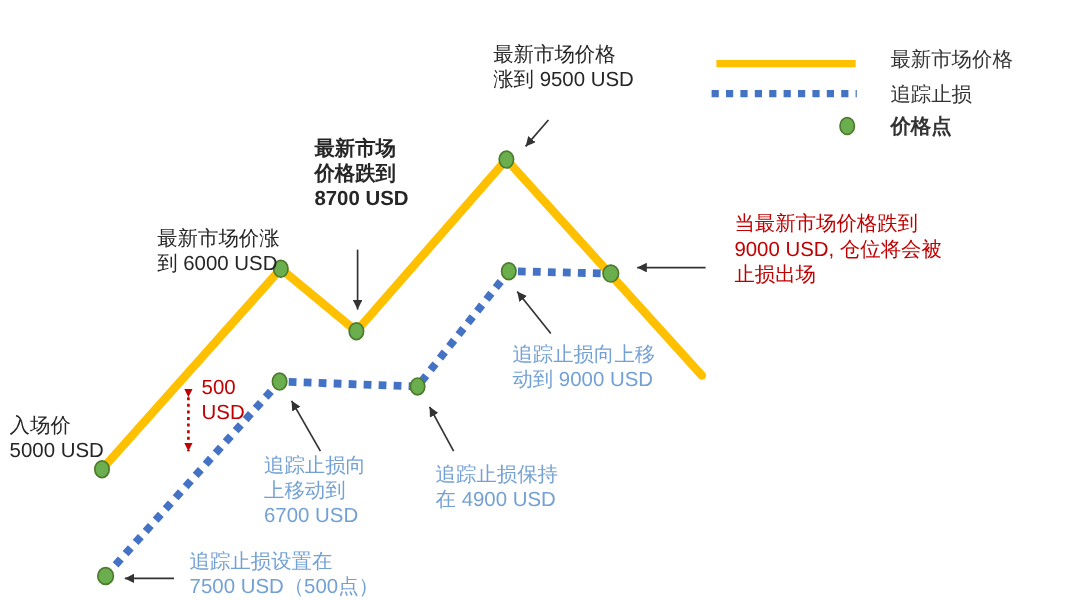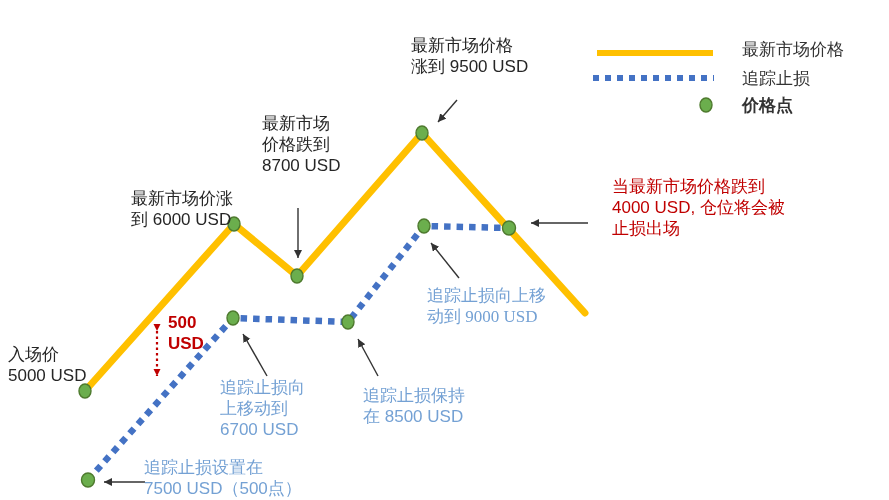--- a/index.html
+++ b/index.html
@@ -75,35 +75,35 @@
     <line x1="593" y1="78" x2="714" y2="78" stroke="#4472c4" stroke-width="6" stroke-dasharray="6 6"></line>
     <ellipse cx="706" cy="105" rx="6" ry="7" fill="#6bae4d" stroke="#4e7a2e" stroke-width="1.4"></ellipse>
   </svg>
 
   <div class="legend-label" style="left:742px; top:40px;">最新市场价格</div>
   <div class="legend-label" style="left:742px; top:69px;text-align:center;">追踪止损</div>
   <div class="legend-label" style="left:742px; top:96px;font-weight:bold;">价格点</div>
 
   <div class="ann" style="left:411px; top:35px;">最新市场价格
 涨到 9500 USD</div>
-  <div class="ann" style="left:262px; top:113px;">最新市场
+  <div class="ann" style="left:262px; top:113px;font-weight:bold;">最新市场
 价格跌到
 8700 USD</div>
   <div class="ann" style="left:131px; top:188px;">最新市场价涨
 到 6000 USD</div>
   <div class="ann" style="left:8px;   top:344px;">入场价
 5000 USD</div>
-  <div class="ann red" style="left:168px; top:312px;font-weight:bold;">500
+  <div class="ann red" style="left:168px; top:312px;">500
 USD</div>
   <div class="ann red" style="left:612px; top:176px;">当最新市场价格跌到
-4000 USD, 仓位将会被
+9000 USD, 仓位将会被
 止损出场</div>
-  <div class="ann blue" style="left:427px; top:285px;font-family:Liberation Serif, serif;">追踪止损向上移
+  <div class="ann blue" style="left:427px; top:285px;">追踪止损向上移
 动到 9000 USD</div>
   <div class="ann blue" style="left:220px; top:377px;">追踪止损向
 上移动到
 6700 USD</div>
   <div class="ann blue" style="left:363px; top:385px;">追踪止损保持
-在 8500 USD</div>
-  <div class="ann blue" style="left:144px; top:457px;">追踪止损设置在
+在 4900 USD</div>
+  <div class="ann blue" style="left:158px; top:457px;">追踪止损设置在
 7500 USD（500点）</div>
 
 </div>
 
 </body></html>

